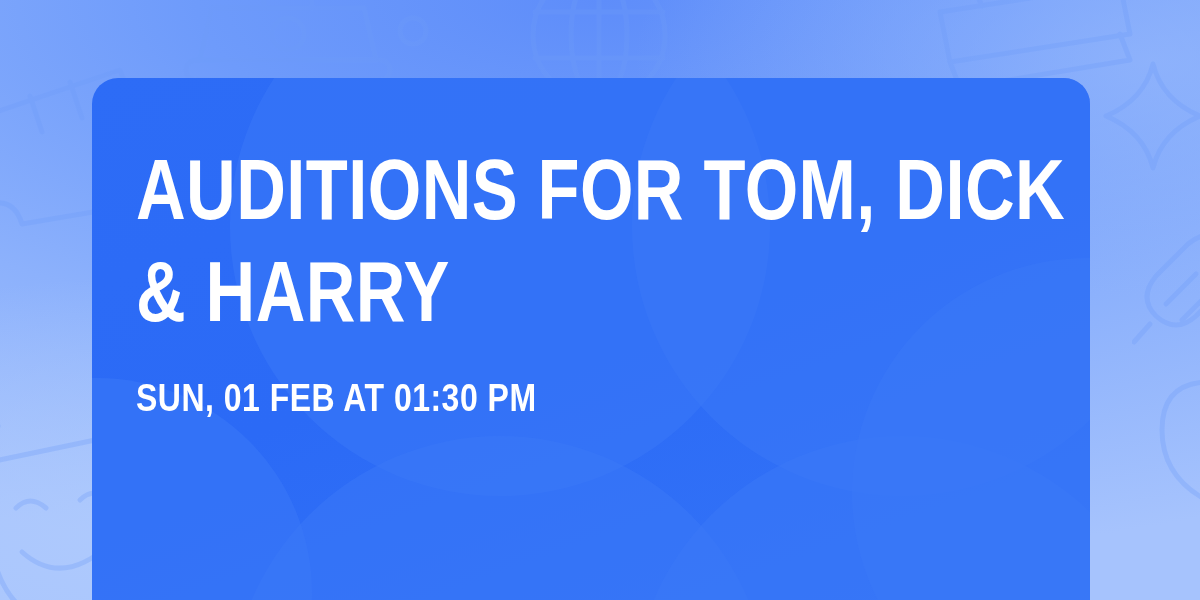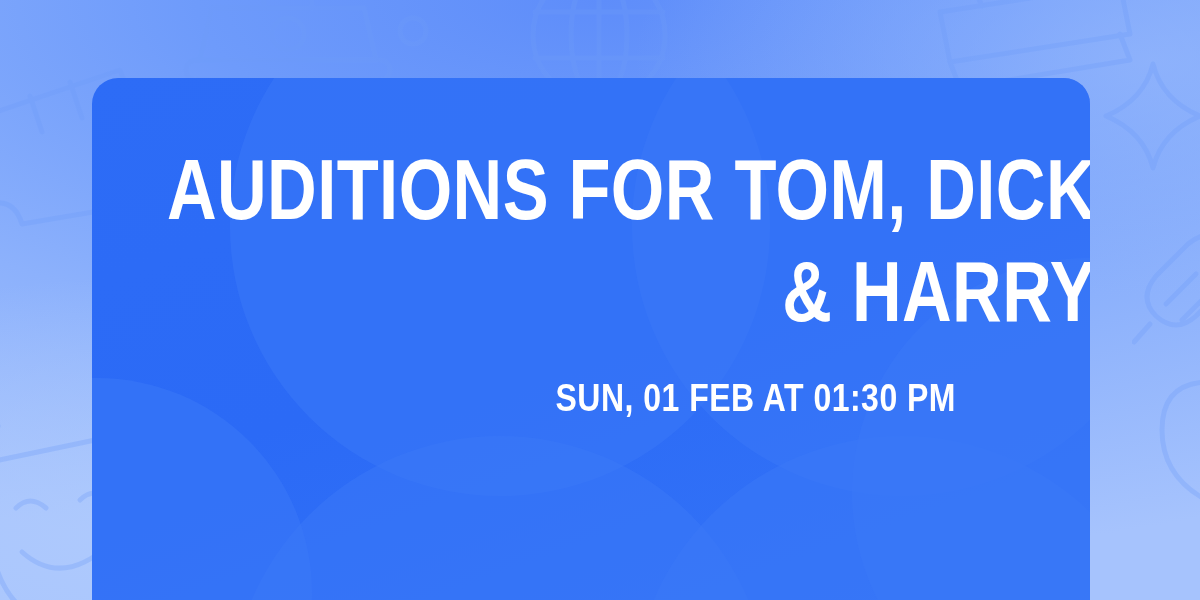--- a/index.html
+++ b/index.html
@@ -83,21 +83,20 @@
   .c3 { width: 540px; height: 540px; left: 138px;  top: 358px;  }
   .c4 { width: 540px; height: 540px; left: 540px;  top: 358px;  }
   .c5 { width: 430px; height: 430px; left: -210px; top: 300px;  opacity: .34; }
   .c6 { width: 470px; height: 470px; left: 760px;  top: 180px;  opacity: .30; }
 
   .card-content {
     position: absolute;
     left: 44px;
     top: 60px;
     right: 60px;
-    text-align: right;
   }
 
   #event-title {
     margin: 0;
     color: #FFFFFF;
     font-family: "Liberation Sans Narrow", "Liberation Sans", sans-serif;
     font-size: 86px;
     font-weight: 700;
     line-height: 102px;
     letter-spacing: 0.5px;

